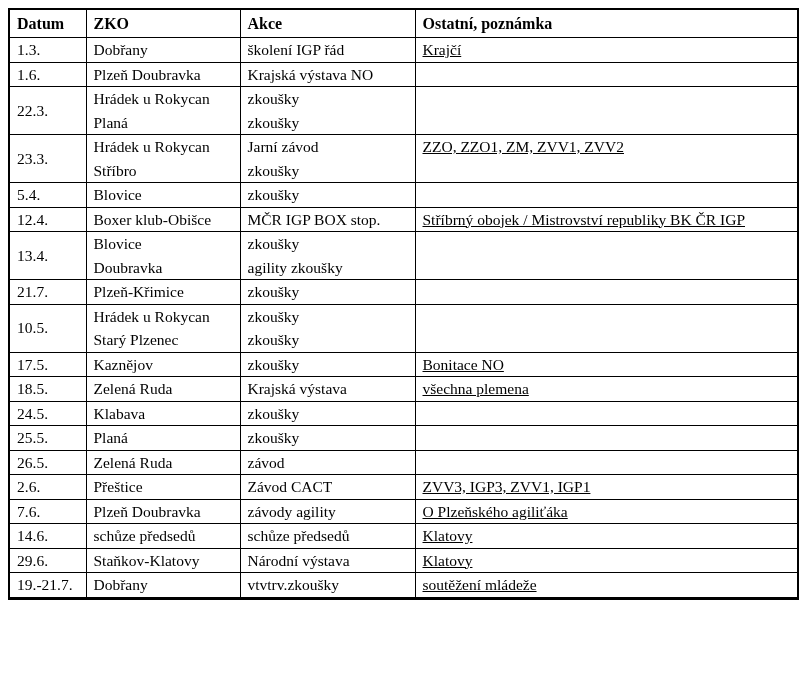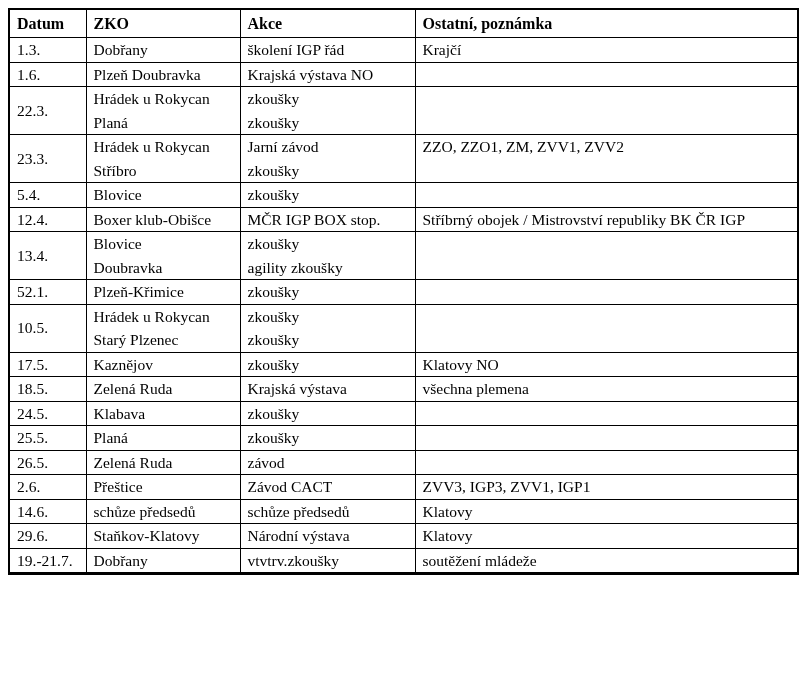--- a/index.html
+++ b/index.html
@@ -50,20 +50,21 @@
     font-size: 16px;
     vertical-align: middle;
   }
   table.events tbody td {
     height: 23.5px;
     line-height: 23.5px;
     vertical-align: middle;
   }
   table.events tbody td.col-ostatni {
     vertical-align: top;
+    text-decoration: underline;
   }
   .cell-line {
     height: 23.5px;
     line-height: 23.5px;
   }
 </style>
 </head>
 <body>
 
 <div class="page">
@@ -153,21 +154,21 @@
             <div class="cell-line">Blovice</div>
             <div class="cell-line">Doubravka</div>
           </td>
     <td class="col-akce">
             <div class="cell-line">zkoušky</div>
             <div class="cell-line">agility zkoušky</div>
           </td>
     <td class="col-ostatni"></td>
   </tr>
         <tr>
-    <td class="col-datum">52.1.</td>
+    <td class="col-datum">21.7.</td>
     <td class="col-zko">
             <div class="cell-line">Plzeň-Křimice</div>
           </td>
     <td class="col-akce">
             <div class="cell-line">zkoušky</div>
           </td>
     <td class="col-ostatni"></td>
   </tr>
         <tr>
     <td class="col-datum">10.5.</td>
@@ -182,21 +183,21 @@
     <td class="col-ostatni"></td>
   </tr>
         <tr>
     <td class="col-datum">17.5.</td>
     <td class="col-zko">
             <div class="cell-line">Kaznějov</div>
           </td>
     <td class="col-akce">
             <div class="cell-line">zkoušky</div>
           </td>
-    <td class="col-ostatni">Klatovy NO</td>
+    <td class="col-ostatni">Bonitace NO</td>
   </tr>
         <tr>
     <td class="col-datum">18.5.</td>
     <td class="col-zko">
             <div class="cell-line">Zelená Ruda</div>
           </td>
     <td class="col-akce">
             <div class="cell-line">Krajská výstava</div>
           </td>
     <td class="col-ostatni">všechna plemena</td>
@@ -233,20 +234,30 @@
   </tr>
         <tr>
     <td class="col-datum">2.6.</td>
     <td class="col-zko">
             <div class="cell-line">Přeštice</div>
           </td>
     <td class="col-akce">
             <div class="cell-line">Závod CACT</div>
           </td>
     <td class="col-ostatni">ZVV3, IGP3, ZVV1, IGP1</td>
+  </tr>
+        <tr>
+    <td class="col-datum">7.6.</td>
+    <td class="col-zko">
+            <div class="cell-line">Plzeň Doubravka</div>
+          </td>
+    <td class="col-akce">
+            <div class="cell-line">závody agility</div>
+          </td>
+    <td class="col-ostatni">O Plzeňského agiliťáka</td>
   </tr>
         <tr>
     <td class="col-datum">14.6.</td>
     <td class="col-zko">
             <div class="cell-line">schůze předsedů</div>
           </td>
     <td class="col-akce">
             <div class="cell-line">schůze předsedů</div>
           </td>
     <td class="col-ostatni">Klatovy</td>

